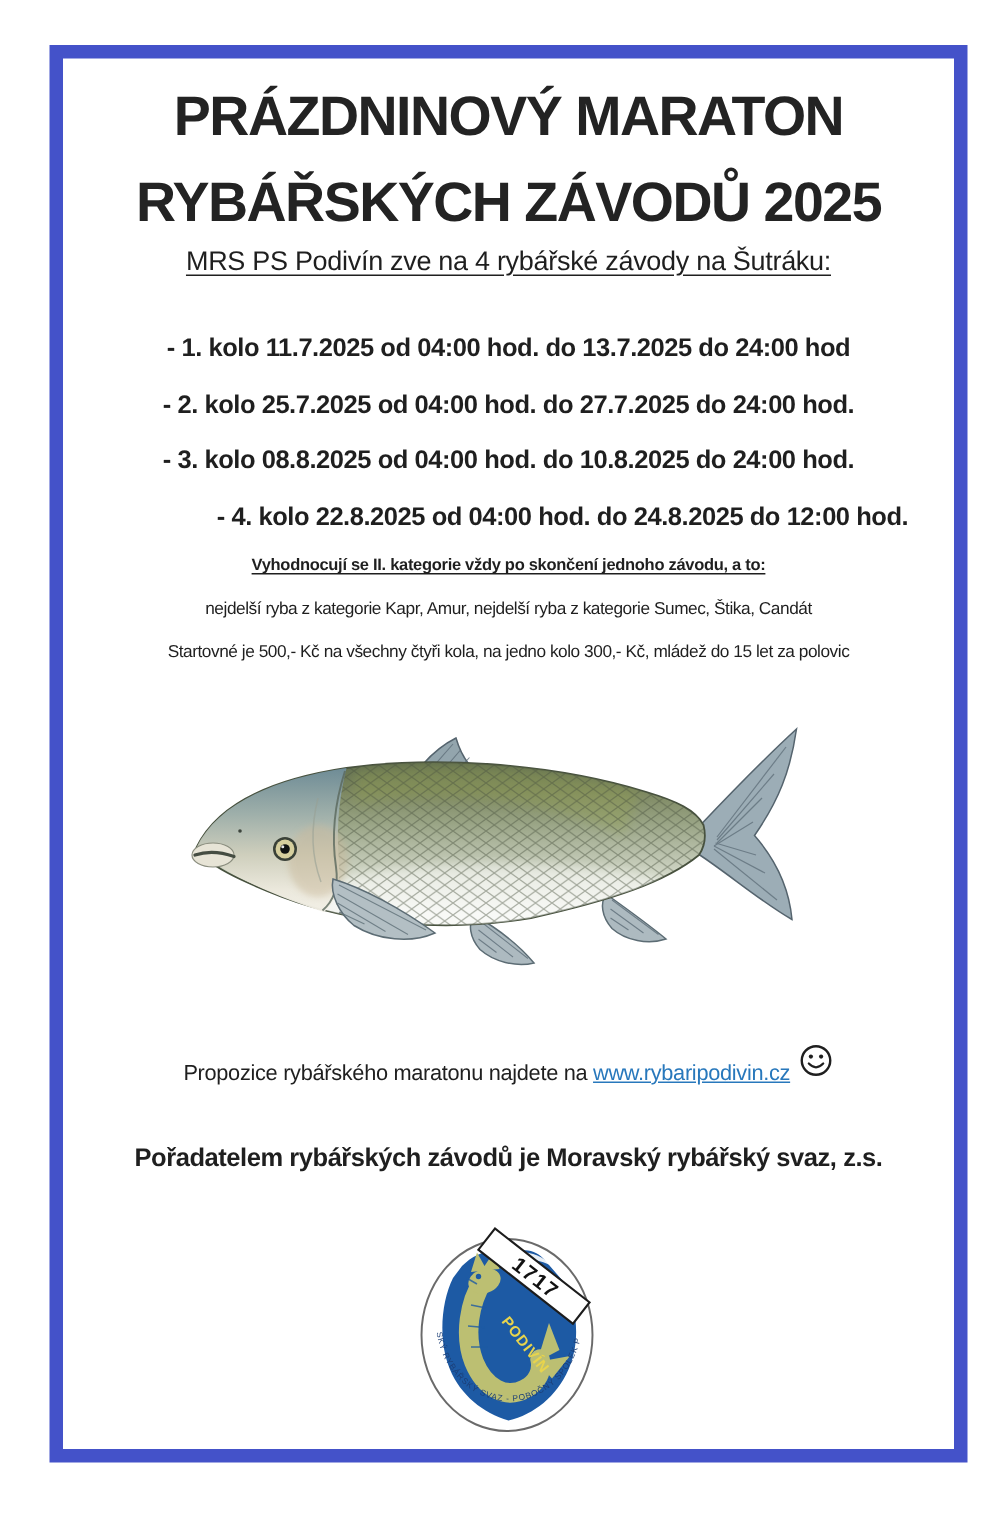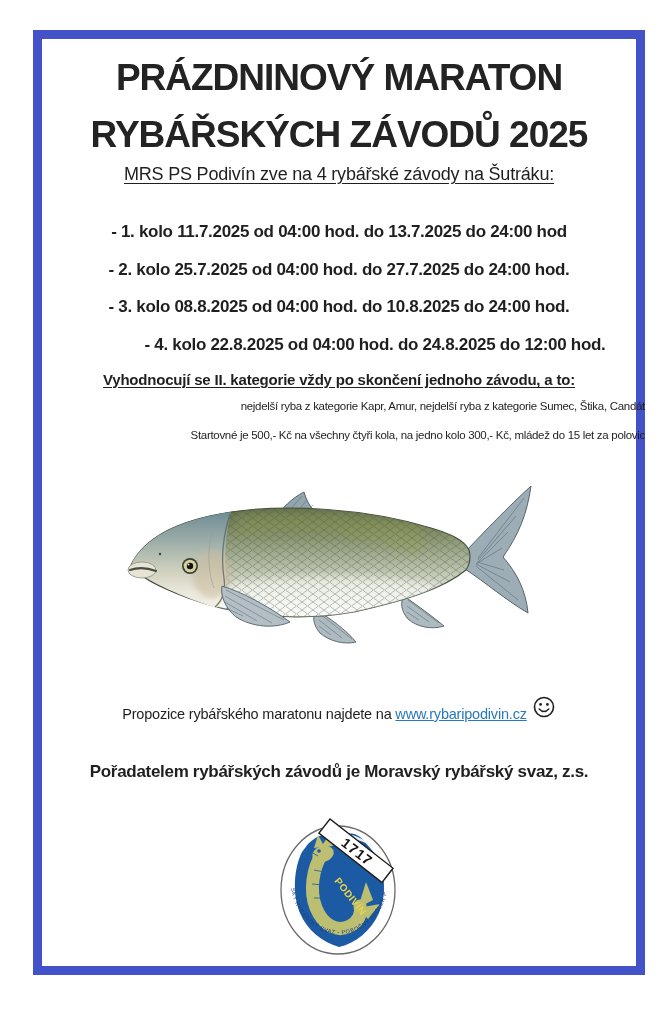--- a/index.html
+++ b/index.html
@@ -27,24 +27,24 @@
   .title2{top:114px;}
   .subtitle{
     top:164px;font-size:18px;letter-spacing:-0.2px;
     text-decoration:underline;text-underline-offset:3px;
   }
   .round{
     font-size:17px;font-weight:bold;letter-spacing:-0.3px;
   }
   .r0{top:222px;} .r1{top:260px;} .r2{top:297px;} .r3{top:335px;padding-left:36px;}
   .note-head{
-    top:371px;font-size:15px;font-weight:bold;letter-spacing:-0.2px;
+    top:371px;font-size:11px;font-weight:bold;letter-spacing:-0.2px;
     text-decoration:underline;text-underline-offset:2px;
   }
-  .note{font-size:11.5px;letter-spacing:-0.3px;text-align:right;}
+  .note{font-size:11.5px;letter-spacing:-0.3px;}
   .n2{top:400px;} .n3{top:429px;}
   .fish-wrap{position:absolute;left:126px;top:470px;width:420px;height:185px;}
   .prop-row{top:702px;font-size:14.5px;letter-spacing:-0.2px;}
   .prop-row a{color:#2878bc;text-decoration:underline;cursor:pointer;}
   .smiley{display:inline-block;vertical-align:middle;transform:translateY(-7px);margin-left:5px;}
   .footer{
     font-size:17px;font-weight:bold;letter-spacing:-0.3px;
   }
   .f1{top:762px;} .f2{top:782px;}
   .logo-wrap{position:absolute;left:278px;top:818px;width:124px;height:142px;}

